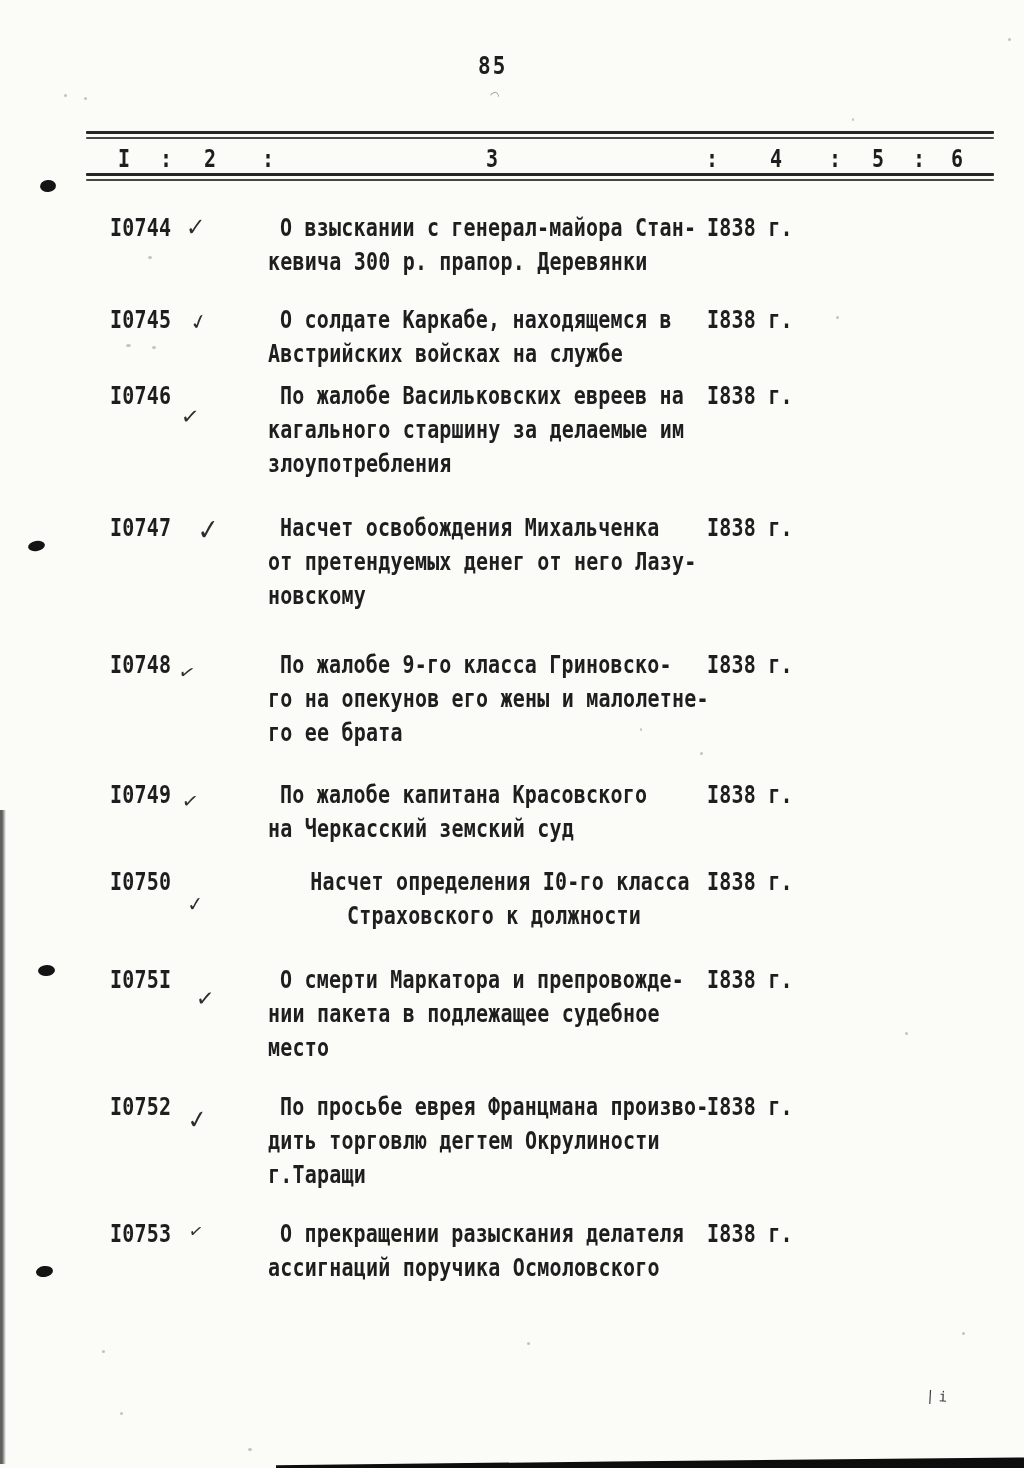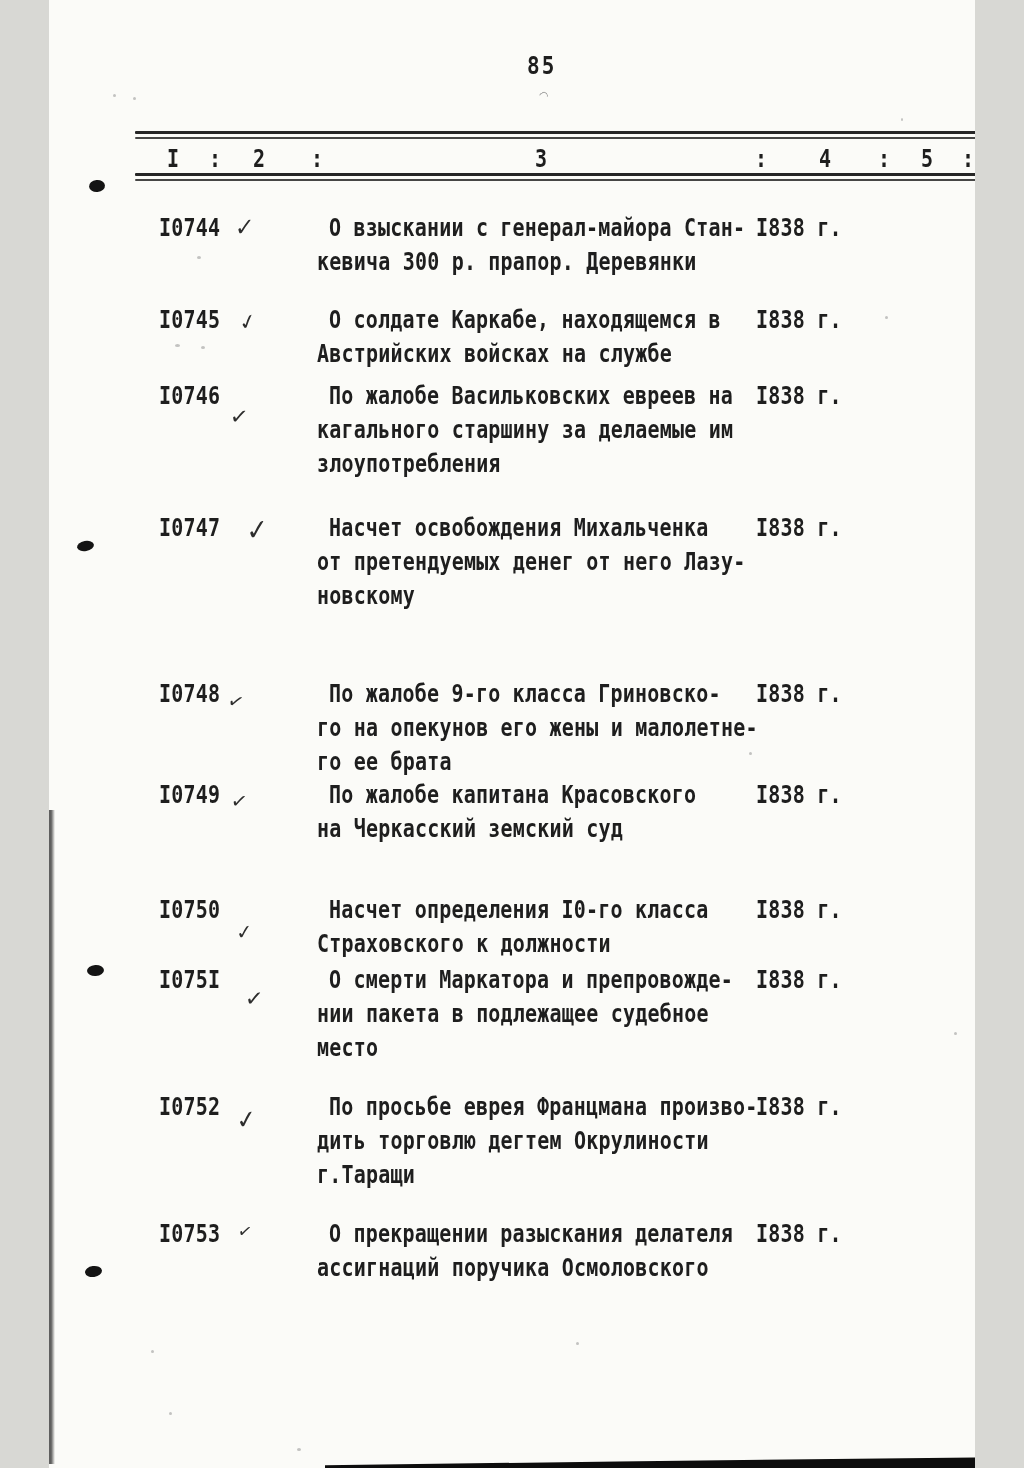--- a/index.html
+++ b/index.html
@@ -1,18 +1,18 @@
 <!DOCTYPE html>
 <html lang="ru"><head>
 <meta charset="utf-8">
 <style>
   html,body{margin:0;padding:0;background:#d8d8d4;}
   .page{
     position:relative;
-    width:926px;height:1468px;
+    width:1024px;height:1468px;
     margin:0 auto;
     background:#fbfbf8;
     overflow:hidden;
     font-family:"DejaVu Sans Mono","Liberation Mono",monospace;
     font-weight:bold;
     color:#1e1e1e;
   }
   
   .tw{
     position:absolute;
@@ -29,22 +29,22 @@
   .rA1{top:131px;height:3px;}
   .rA2{top:137px;height:2px;opacity:.85;}
   .rB1{top:173px;height:3px;}
   .rB2{top:179px;height:2px;opacity:.85;}
   .hc{top:141px;}
   .hc0{left:118px;} .hc1{left:160px;} .hc2{left:204px;} .hc3{left:262px;}
   .hc4{left:486px;} .hc5{left:706px;} .hc6{left:770px;} .hc7{left:829px;}
   .hc8{left:872px;} .hc9{left:913px;} .hc10{left:951px;}
   
   .entry{position:absolute;left:0;width:1024px;height:120px;}
-  .e0{top:210px;} .e1{top:302px;} .e2{top:378px;} .e3{top:510px;} .e4{top:676px;}
-  .e5{top:777px;} .e6{top:892px;} .e7{top:962px;} .e8{top:1089px;} .e9{top:1216px;}
+  .e0{top:210px;} .e1{top:302px;} .e2{top:378px;} .e3{top:510px;} .e4{top:647px;}
+  .e5{top:777px;} .e6{top:864px;text-align:center;} .e7{top:962px;} .e8{top:1089px;} .e9{top:1216px;}
   .num{left:110px;top:0;}
   .desc{left:268px;top:0;width:452px;text-indent:12px;}
   .year{left:707px;top:0;}
   
   .check{
     position:absolute;
     font-family:"DejaVu Sans","Liberation Sans",sans-serif;
     font-weight:normal;
     color:#2d2d2d;
   }

